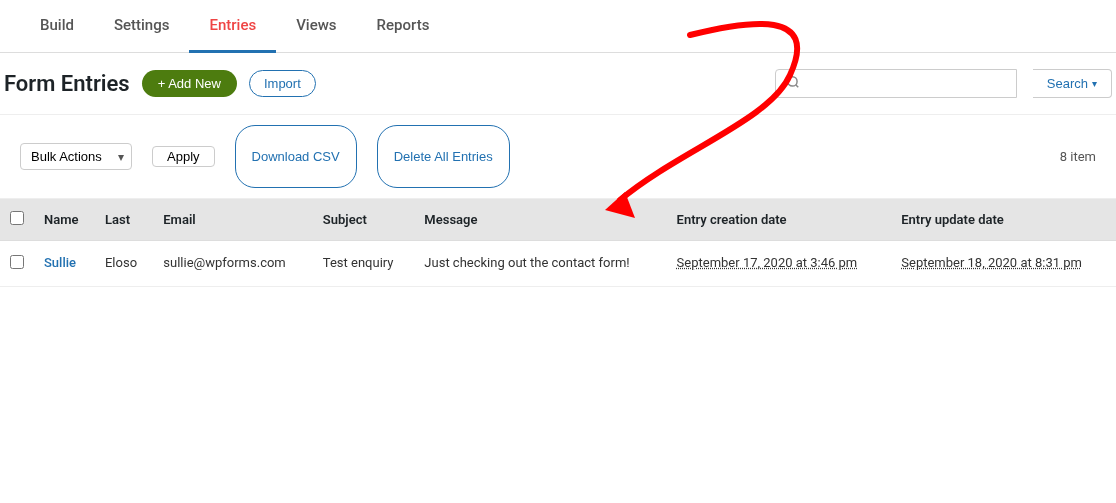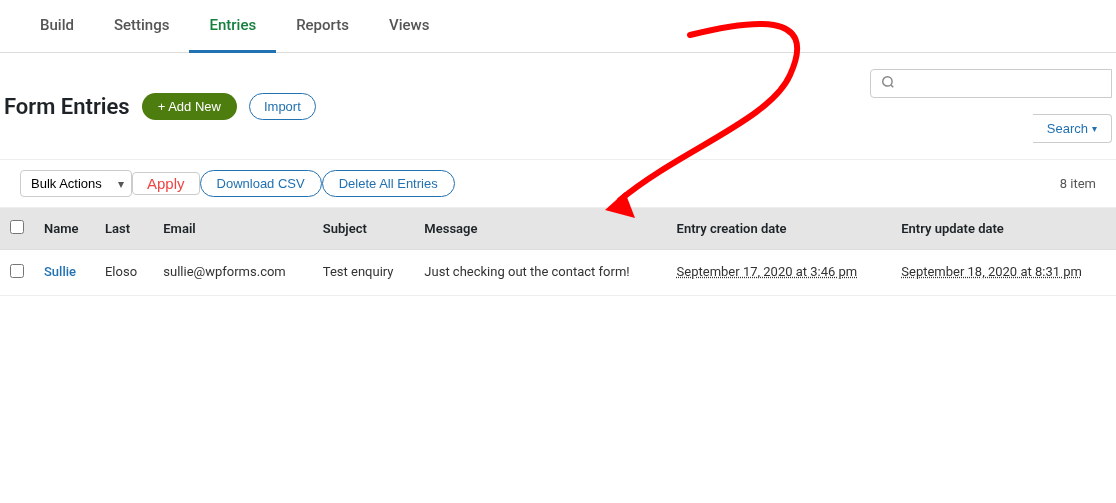--- a/index.html
+++ b/index.html
@@ -22,21 +22,21 @@
       padding: 16px 20px;
       cursor: pointer;
       color: #555;
       font-size: 15px;
       font-weight: 500;
       text-decoration: none;
       border-bottom: 3px solid transparent;
       margin-bottom: -1px;
     }
     .nav-tab.active {
-      color: #15803d;
+      color: #ef4444;
       border-bottom: 3px solid #2271b1;
     }
 
     
     .page-header {
       display: flex;
       align-items: center;
       padding: 16px 4px;
       gap: 12px;
       border-bottom: 1px solid #eee;
@@ -68,21 +68,20 @@
       font-size: 13px;
       cursor: pointer;
     }
 
     
     .search-area {
       margin-left: auto;
       display: flex;
       align-items: flex-end;
       gap: 16px;
-      flex-direction: column;
     }
     .search-input-wrap {
       display: flex;
       align-items: center;
       border: 1px solid #ccc;
       border-radius: 4px 0 0 4px;
       padding: 5px 10px;
       background: #fff;
       gap: 6px;
     }
@@ -109,21 +108,21 @@
       display: flex;
       align-items: center;
       gap: 4px;
     }
 
     
     .toolbar-row {
       display: flex;
       align-items: center;
       padding: 10px 20px;
-      gap: 0;
+      gap: 20px;
       border-bottom: 1px solid #eee;
     }
     .bulk-actions-select {
       border: 1px solid #ccc;
       border-radius: 4px;
       padding: 5px 10px;
       font-size: 13px;
       background: #fff;
       cursor: pointer;
       appearance: none;
@@ -139,33 +138,33 @@
       position: absolute;
       right: 8px;
       top: 50%;
       transform: translateY(-50%);
       pointer-events: none;
       color: #555;
       font-size: 12px;
     }
     .btn-apply {
       background: #fff;
-      color: #ef4444;
+      color: #000000;
       border: 1px solid #ccc;
       border-radius: 4px;
       padding: 2px 14px;
-      font-size: 15px;
+      font-size: 13px;
       cursor: pointer;
     }
     .btn-outline {
       background: #fff;
       color: #2271b1;
       border: 1px solid #2271b1;
       border-radius: 20px;
-      padding: 5px 16px;
+      padding: 23px 16px;
       font-size: 13px;
       cursor: pointer;
     }
     .item-count {
       margin-left: auto;
       font-size: 13px;
       color: #555;
     }
 
     
@@ -232,22 +231,22 @@
   </style>
 </head>
 <body>
 
 <div class="page-wrapper">
 
   <nav class="top-nav">
     <div class="nav-tab">Build</div>
     <div class="nav-tab">Settings</div>
     <div class="nav-tab active">Entries</div>
+    <div class="nav-tab">Views</div>
     <div class="nav-tab">Reports</div>
-    <div class="nav-tab">Views</div>
   </nav>
 
   <div class="page-header">
     <h1 class="page-title">Form Entries</h1>
     <button class="btn-add-new">+ Add New</button>
     <button class="btn-import">Import</button>
 
     <div class="search-area">
       <div class="search-input-wrap">
         <span class="search-icon-svg">

